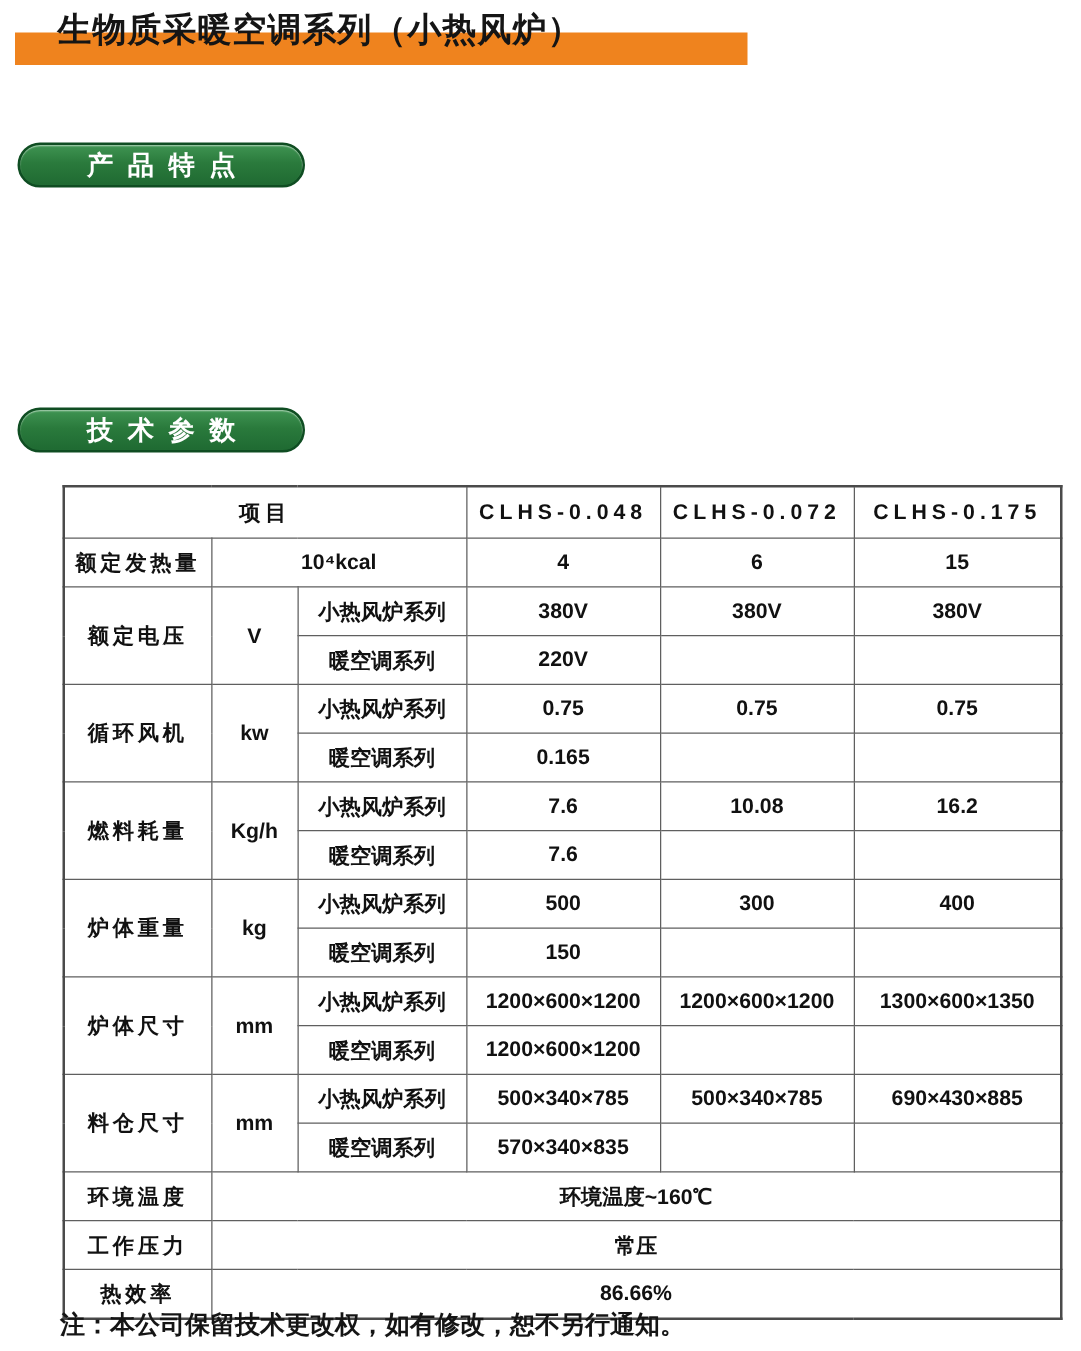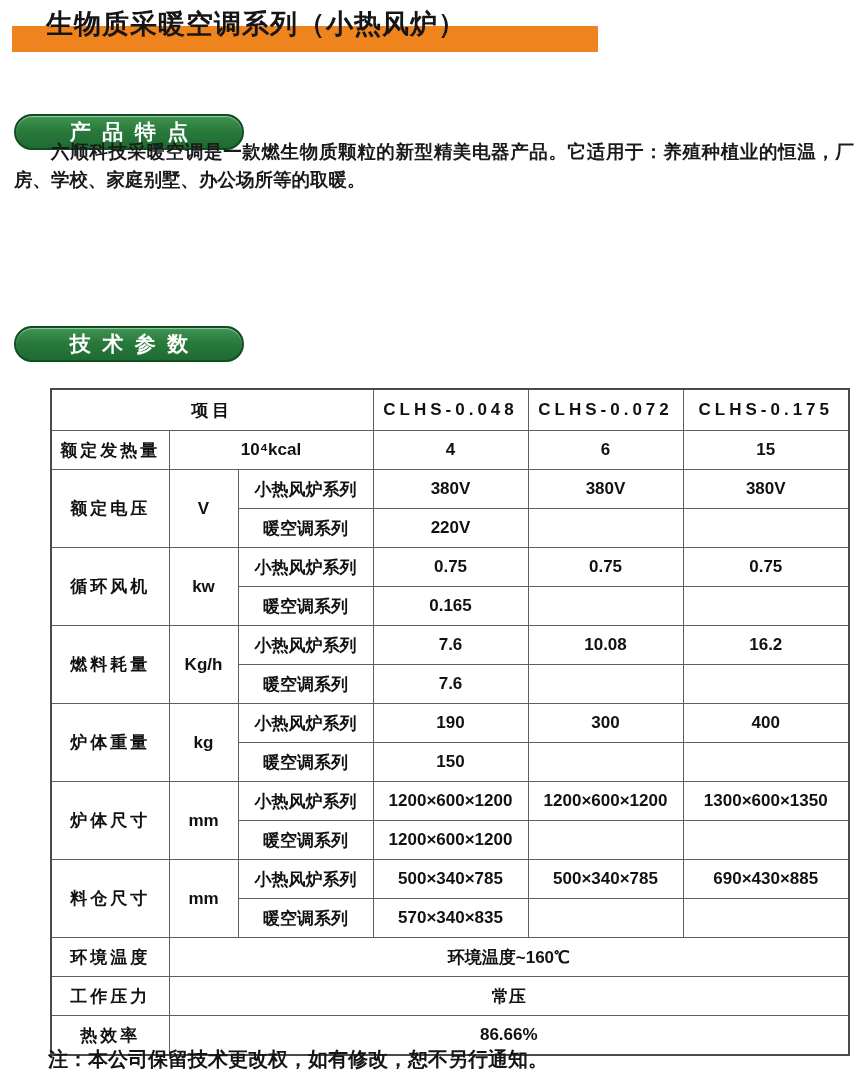--- a/index.html
+++ b/index.html
@@ -66,21 +66,20 @@
 <body>
 
 <div class="title-accent"></div>
 <h1 class="page-title">生物质采暖空调系列（小热风炉）</h1>
 
 <div class="banner features">
   <span>产品特点</span>
 </div>
 
 <div class="body-text">
-  <p>六顺科技采暖空调是一款燃生物质颗粒的新型精美电器产品。它适用于：养殖种植业的恒温，厂房、学校、家庭别墅、办公场所等的取暖。</p>
 </div>
 
 <div class="banner specs">
   <span>技术参数</span>
 </div>
 
 <table class="specs" id="specs-table">
   <colgroup>
     <col style="width:118px">
       <col style="width:69px">
@@ -142,21 +141,21 @@
       <tr>
         <td>暖空调系列</td>
         <td>7.6</td>
         <td></td>
         <td></td>
       </tr>
       <tr>
         <td rowspan="2" class="lab">炉体重量</td>
         <td rowspan="2">kg</td>
         <td>小热风炉系列</td>
-        <td>190</td>
+        <td>500</td>
         <td>300</td>
         <td>400</td>
       </tr>
       <tr>
         <td>暖空调系列</td>
         <td>150</td>
         <td></td>
         <td></td>
       </tr>
       <tr>

